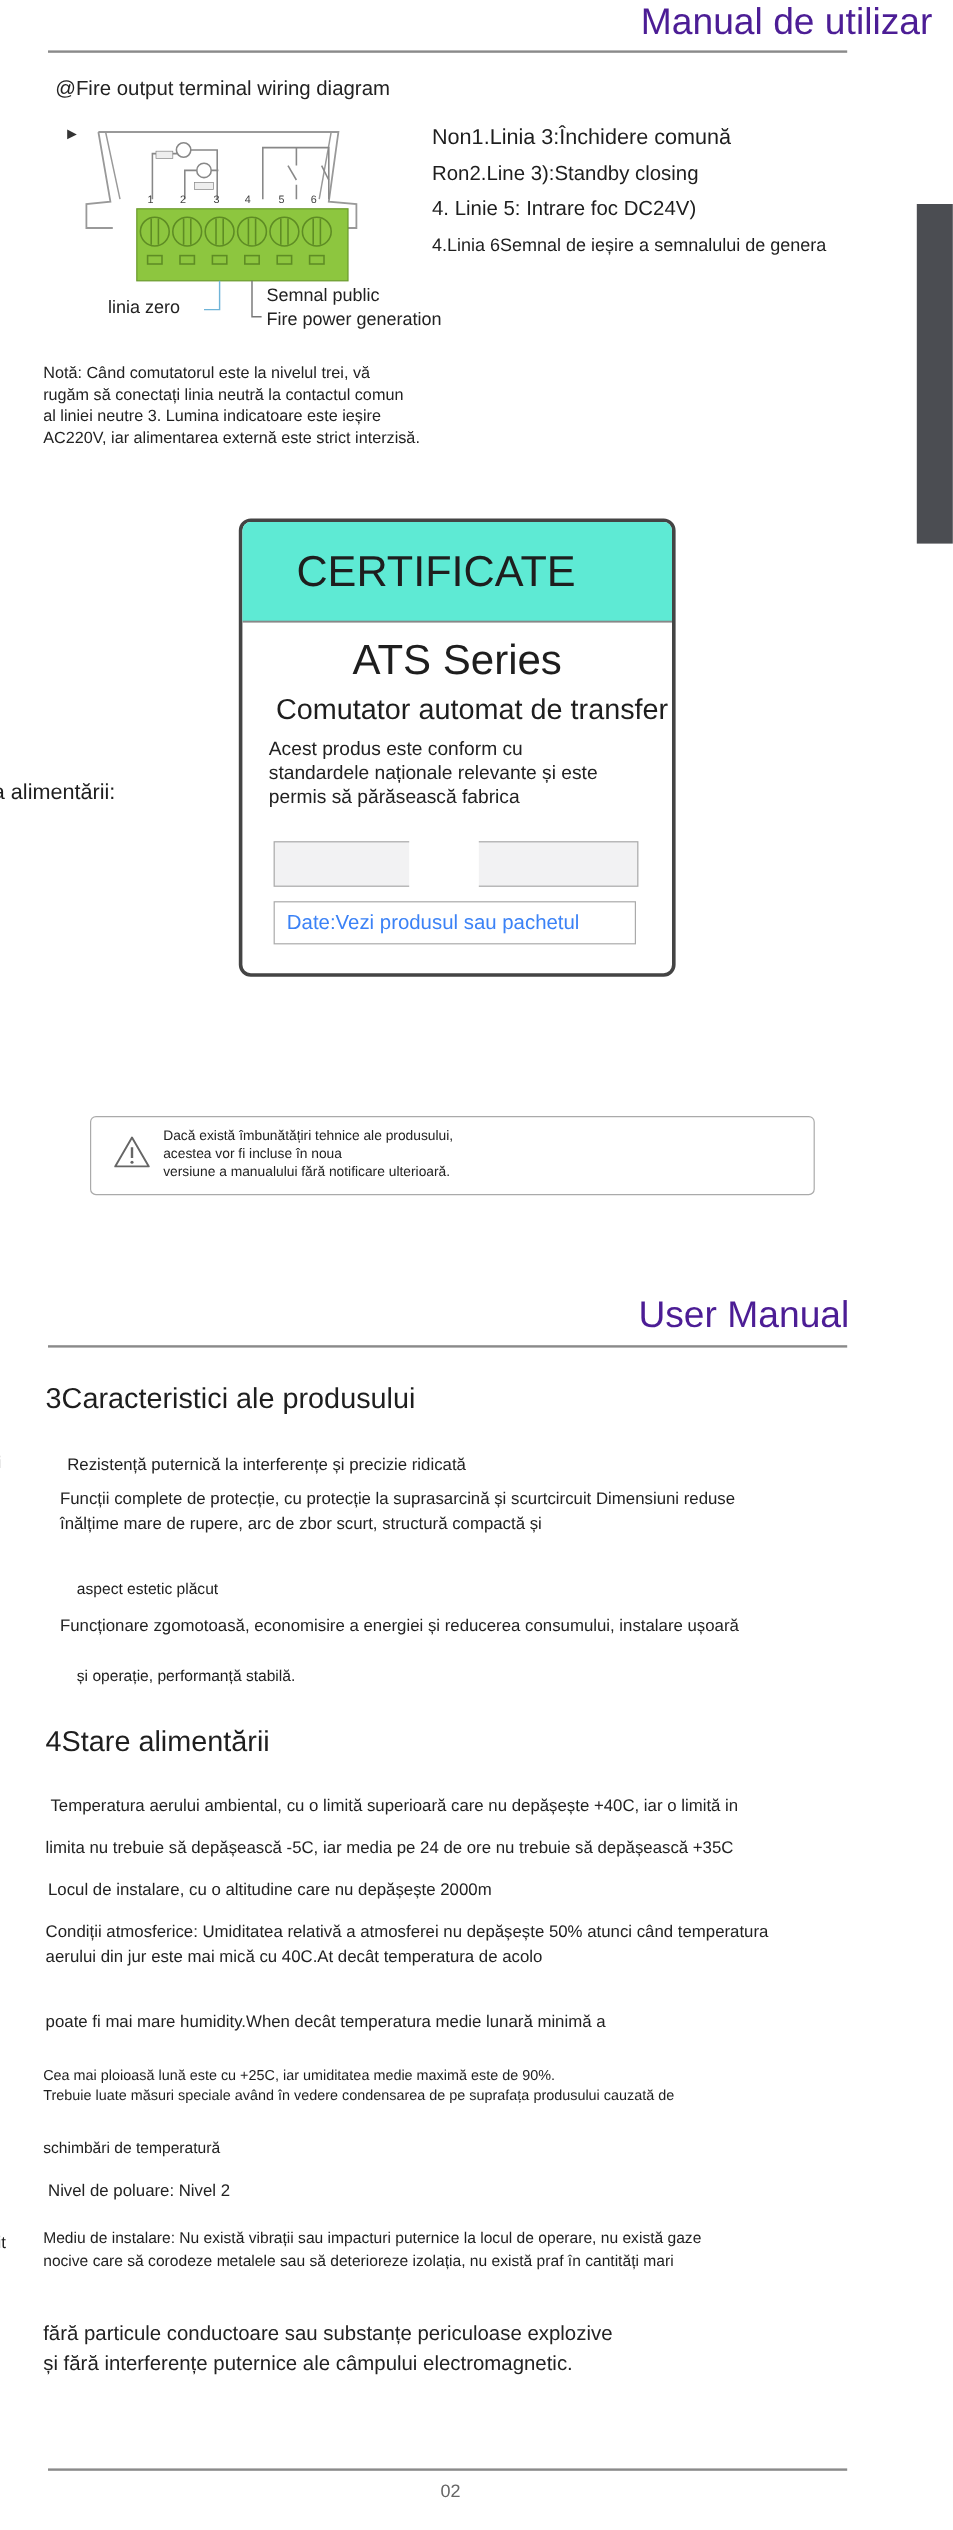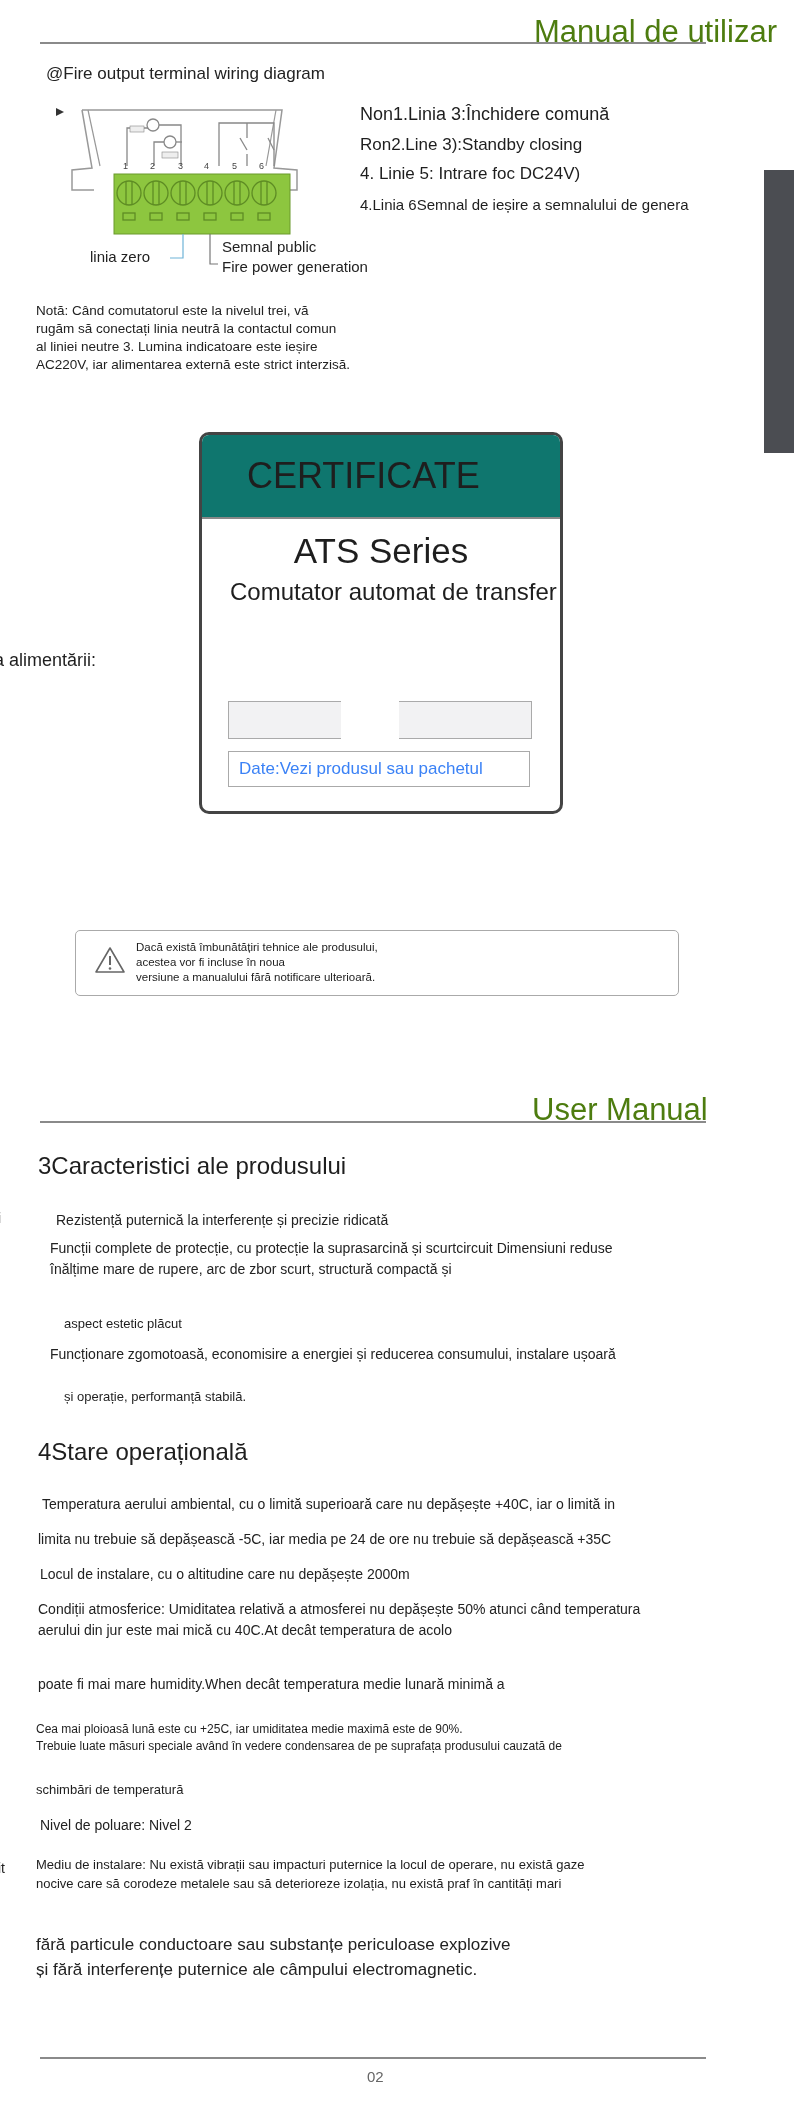--- a/index.html
+++ b/index.html
@@ -2,31 +2,31 @@
 <html><head>
 <meta charset="utf-8">
 <style>
   html, body { margin: 0; padding: 0; }
   body {
     width: 794px; height: 2108px; position: relative; overflow: hidden;
     background: #ffffff; color: #1e1e1e;
     font-family: "Liberation Sans", "DejaVu Sans", sans-serif;
   }
   .abs { position: absolute; white-space: nowrap; }
-  .hdr-title { font-size: 31px; color: #4d7c0f; letter-spacing: 0px; margin-top: 14px; }
+  .hdr-title { font-size: 31px; color: #4c1d95; letter-spacing: 0px; }
   .rule { position: absolute; height: 2px; background: #8a8a8a; }
   .sub { font-size: 17px; color: #222; }
   .lbl { font-size: 16px; color: #222; }
   .note { font-size: 13.5px; color: #222; line-height: 17px; }
   .sidebar-block { position: absolute; left: 764px; top: 170px; width: 30px; height: 283px; background: #4b4d52; }
 
   
   .cert { position: absolute; left: 199px; top: 432px; width: 358px; height: 376px;
     border: 3px solid #444; border-radius: 10px; background: #fff; overflow: visible; }
-  .cert-head { height: 82px; background: #0f766e; border-bottom: 2px solid #888; border-radius: 7px 7px 0 0;
+  .cert-head { height: 82px; background: #5eead4; border-bottom: 2px solid #888; border-radius: 7px 7px 0 0;
     display: flex; align-items: center; padding-left: 45px; }
   .cert-head span { font-size: 36px; color: #1e1e1e; }
   .cert-series { position: absolute; left: 0; width: 100%; top: 96px; text-align: center; font-size: 35px; color: #1e1e1e; }
   .cert-product { position: absolute; left: 28px; top: 143px; font-size: 24px; color: #1e1e1e; white-space: nowrap; }
   .cert-desc { position: absolute; left: 22px; top: 180px; font-size: 16px; line-height: 20px; color: #222; white-space: nowrap; }
   .cert-box1 { position: absolute; left: 26px; top: 266px; width: 302px; height: 36px; background: #f2f2f3; border: 1.5px solid #aaa; }
   .cert-box1 .gap { position: absolute; left: 112px; top: -3px; width: 58px; height: 42px; background: #fff; }
   .cert-box2 { position: absolute; left: 26px; top: 316px; width: 302px; height: 36px; border: 1.5px solid #aaa;
     display: flex; align-items: center; padding-left: 10px; box-sizing: border-box; }
   .cert-box2 span { font-size: 17px; color: #3b82f6; white-space: nowrap; }
@@ -129,20 +129,25 @@
 <div class="abs note" style="left:36px; top:356px;">AC220V, iar alimentarea externă este strict interzisă.</div>
 
 <div class="abs" style="left:-6px; top:650px; font-size:18px;">a alimentării:</div>
 
 <div class="cert">
   <div class="cert-head">
     <span>CERTIFICATE</span>
   </div>
   <div class="cert-series">ATS Series</div>
   <div class="cert-product">Comutator automat de transfer</div>
+  <div class="cert-desc">
+    <div>Acest produs este conform cu</div>
+    <div>standardele naționale relevante și este</div>
+    <div>permis să părăsească fabrica</div>
+  </div>
   <div class="cert-box1">
       <div class="gap"></div>
     </div>
   <div class="cert-box2">
     <span>Date:Vezi produsul sau pachetul</span>
   </div>
 </div>
 
 <div class="warn">
   <svg class="warn-icon" viewBox="0 0 32 30">
@@ -163,21 +168,21 @@
 <div class="abs h2" style="left:38px; top:1152px;">3Caracteristici ale produsului</div>
 <div class="abs body14" style="left:-2px; top:1210px;">i</div>
 
 <div class="abs body14" style="left:56px; top:1212px;">Rezistență puternică la interferențe și precizie ridicată</div>
 <div class="abs body14" style="left:50px; top:1240px;">Funcții complete de protecție, cu protecție la suprasarcină și scurtcircuit Dimensiuni reduse</div>
 <div class="abs body14" style="left:50px; top:1261px;">înălțime mare de rupere, arc de zbor scurt, structură compactă și</div>
 <div class="abs" style="left:64px; top:1316px; font-size:13px;">aspect estetic plăcut</div>
 <div class="abs body14" style="left:50px; top:1346px;">Funcționare zgomotoasă, economisire a energiei și reducerea consumului, instalare ușoară</div>
 <div class="abs" style="left:64px; top:1389px; font-size:13px;">și operație, performanță stabilă.</div>
 
-<div class="abs h2" style="left:38px; top:1438px;">4Stare operațională</div>
+<div class="abs h2" style="left:38px; top:1438px;">4Stare alimentării</div>
 <div class="abs body14" style="left:-2px; top:1860px;">it</div>
 
 <div class="abs body14" style="left:42px; top:1496px;">Temperatura aerului ambiental, cu o limită superioară care nu depășește +40C, iar o limită in</div>
 <div class="abs body14" style="left:38px; top:1531px;">limita nu trebuie să depășească -5C, iar media pe 24 de ore nu trebuie să depășească +35C</div>
 <div class="abs body14" style="left:40px; top:1566px;">Locul de instalare, cu o altitudine care nu depășește 2000m</div>
 <div class="abs body14" style="left:38px; top:1601px;">Condiții atmosferice: Umiditatea relativă a atmosferei nu depășește 50% atunci când temperatura</div>
 <div class="abs body14" style="left:38px; top:1622px;">aerului din jur este mai mică cu 40C.At decât temperatura de acolo</div>
 <div class="abs body14" style="left:38px; top:1676px;">poate fi mai mare humidity.When decât temperatura medie lunară minimă a</div>
 <div class="abs" style="left:36px; top:1722px; font-size:12px;">Cea mai ploioasă lună este cu +25C, iar umiditatea medie maximă este de 90%.</div>
 <div class="abs" style="left:36px; top:1739px; font-size:12px;">Trebuie luate măsuri speciale având în vedere condensarea de pe suprafața produsului cauzată de</div>

